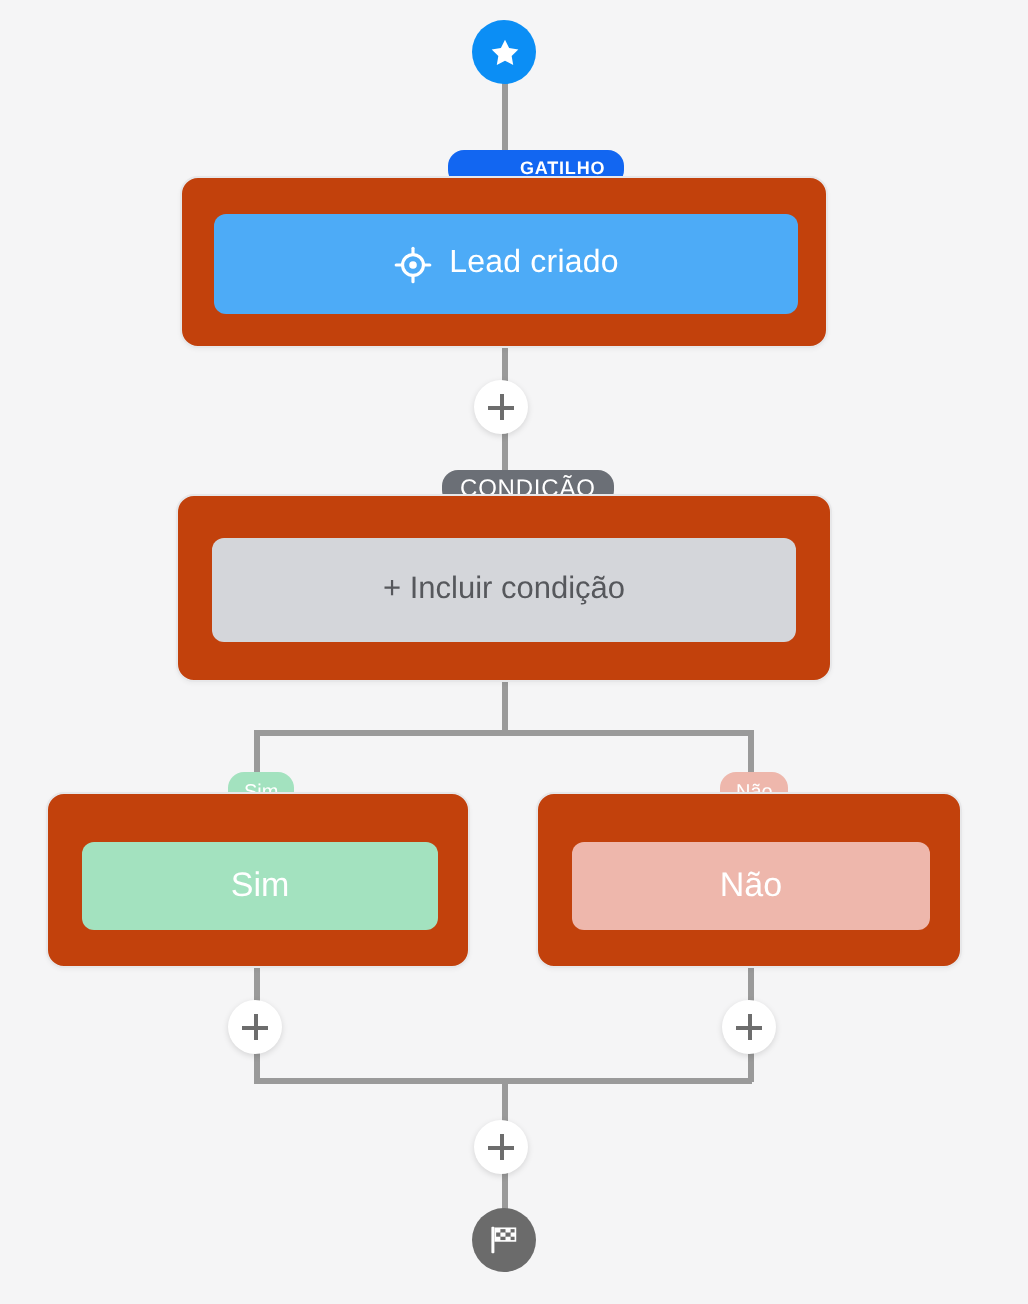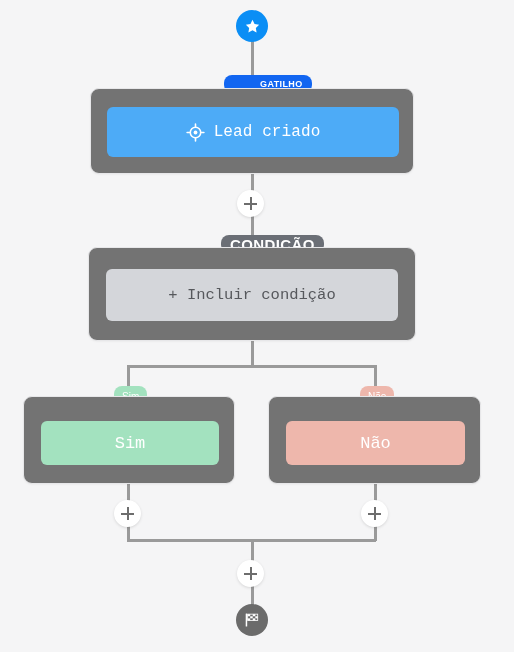--- a/index.html
+++ b/index.html
@@ -66,25 +66,24 @@
     content: "";
     position: absolute;
     background: #6d6d6d;
   }
   .plus-btn::before { width: 13px; height: 2px; }
   .plus-btn::after  { width: 2px;  height: 13px; }
 
   
   .card {
     position: absolute;
-    background: #737373;
+    background: #c2410c;
     border: 1px solid #e7e7e9;
     border-radius: 9px;
     box-shadow: 0 1px 2px rgba(0,0,0,0.04);
-    font-family: Liberation Mono, monospace;
   }
 
   .inner-btn {
     position: absolute;
     border-radius: 6px;
     display: flex;
     align-items: center;
     justify-content: center;
     gap: 9px;
     cursor: pointer;
@@ -125,22 +124,22 @@
   .badge-trigger {
     background: #1266f1;
     font-size: 9px;
     font-weight: bold;
     letter-spacing: .4px;
     padding: 0 9px;
     height: 18px;
   }
   .badge-condition {
     background: #6b6f76;
-    font-size: 15px;
-    font-weight: bold;
+    font-size: 12px;
+    font-weight: normal;
     letter-spacing: .4px;
     padding: 0 9px;
     height: 18px;
   }
   .badge-yes {
     background: #a3e2bf;
     font-size: 10px;
     padding: 0 8px;
     height: 20px;
   }

